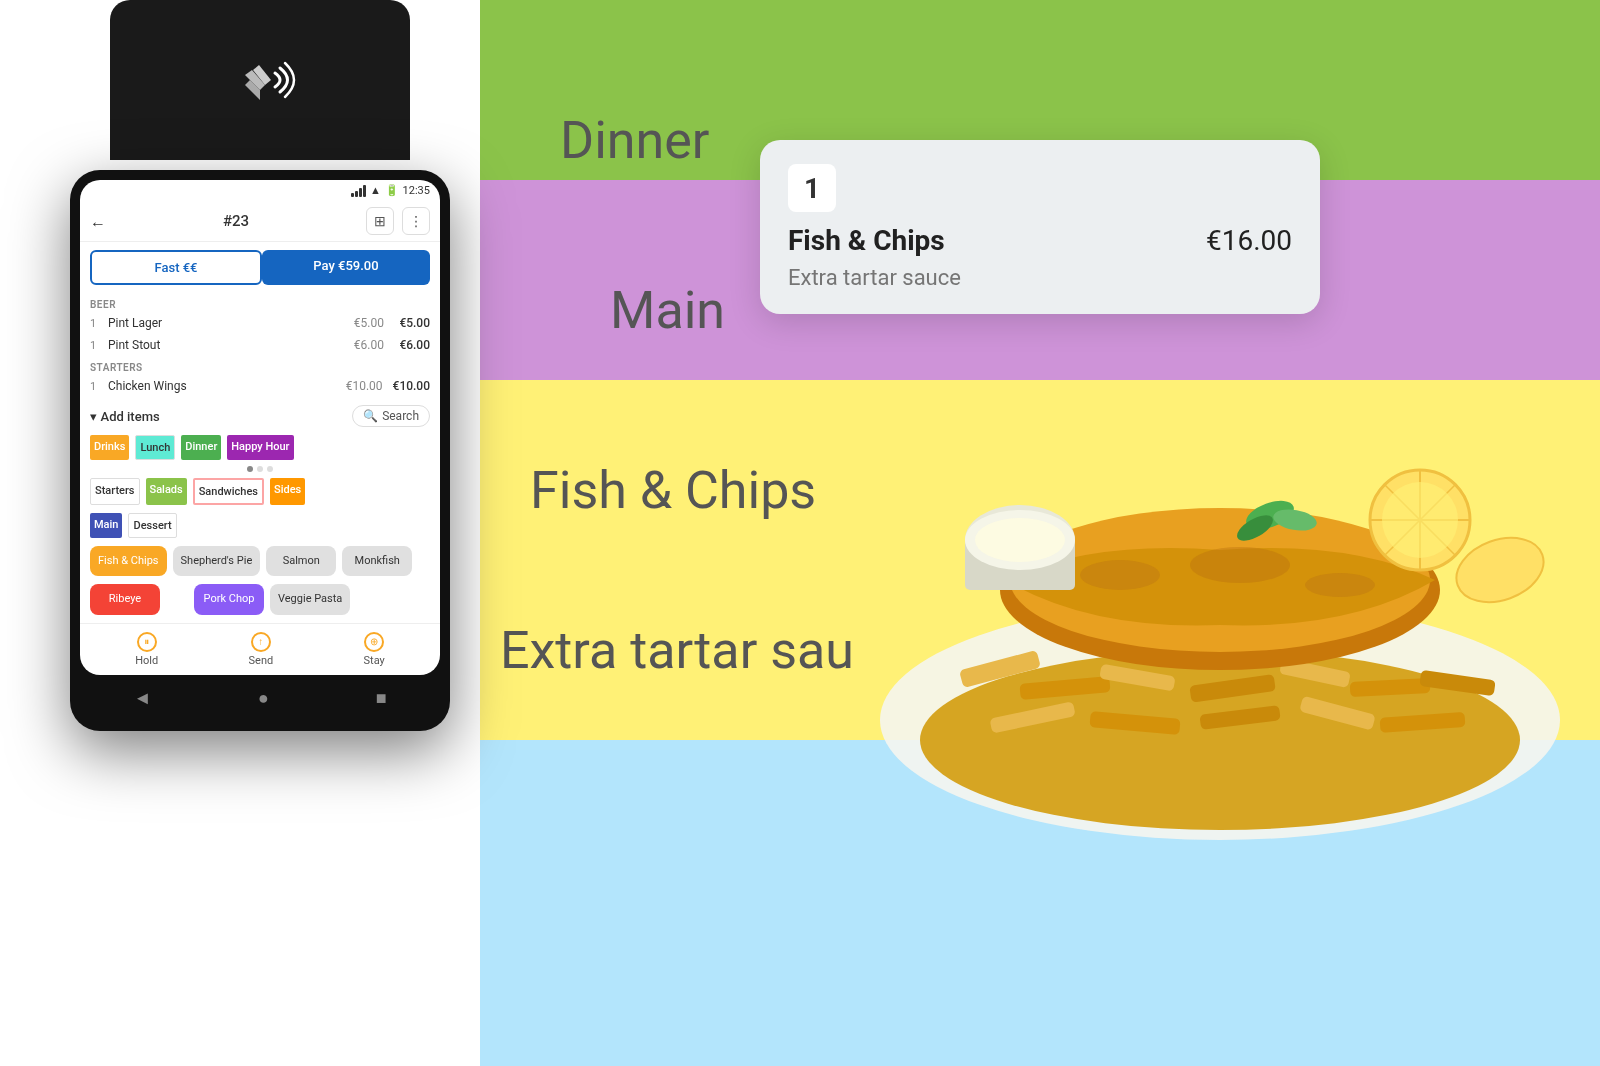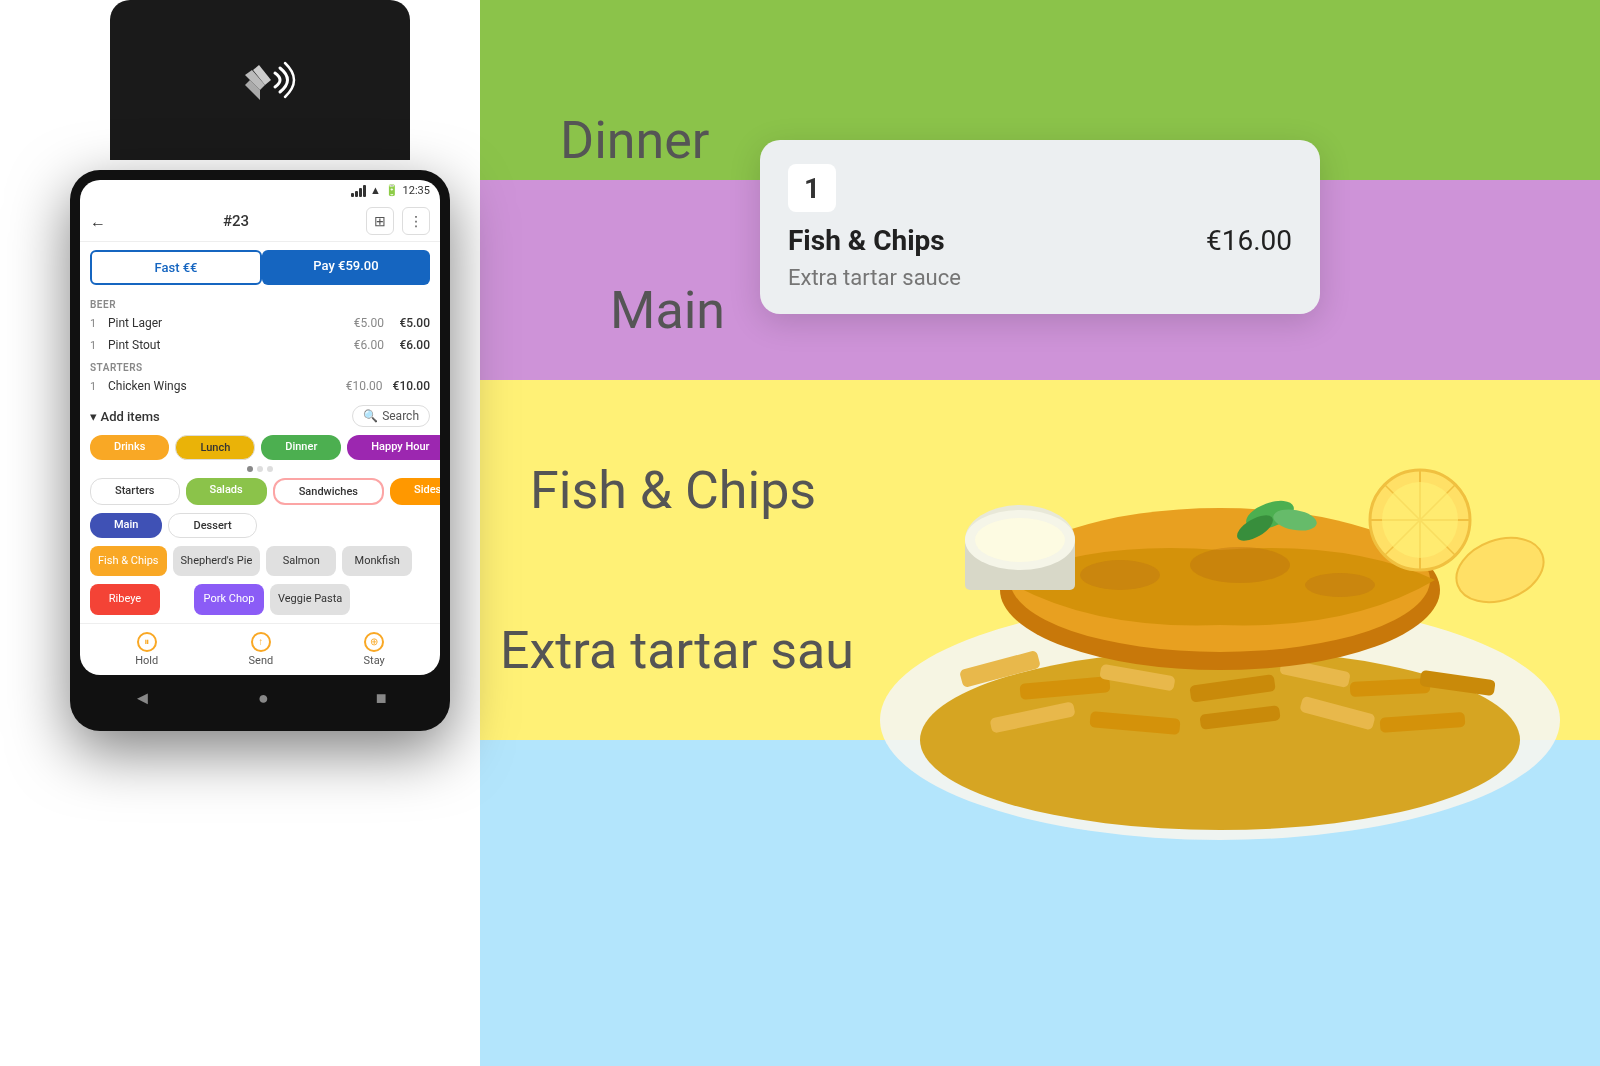--- a/index.html
+++ b/index.html
@@ -253,30 +253,30 @@
 
     
     .category-row {
       display: flex;
       gap: 6px;
       padding: 4px 10px;
       flex-wrap: nowrap;
       overflow-x: hidden;
     }
     .cat-pill {
-      padding: 5px 24px;
-      border-radius: 12px;
+      padding: 5px 4px;
+      border-radius: 2px;
       font-size: 11px;
       font-weight: 500;
       color: #fff;
       cursor: pointer;
       white-space: nowrap;
     }
     .cat-drinks { background: #F9A825; }
-    .cat-lunch { background: #eab308; color: #333; border: 1px solid #ddd; }
+    .cat-lunch { background: #5eead4; color: #333; border: 1px solid #ddd; }
     .cat-dinner { background: #4CAF50; }
     .cat-happyhour { background: #9C27B0; color: #fff; }
 
     
     .dots-row {
       display: flex; justify-content: center; gap: 4px; padding: 2px 0;
     }
     .dot { width: 6px; height: 6px; border-radius: 50%; background: #ddd; }
     .dot.active { background: #888; }
 

